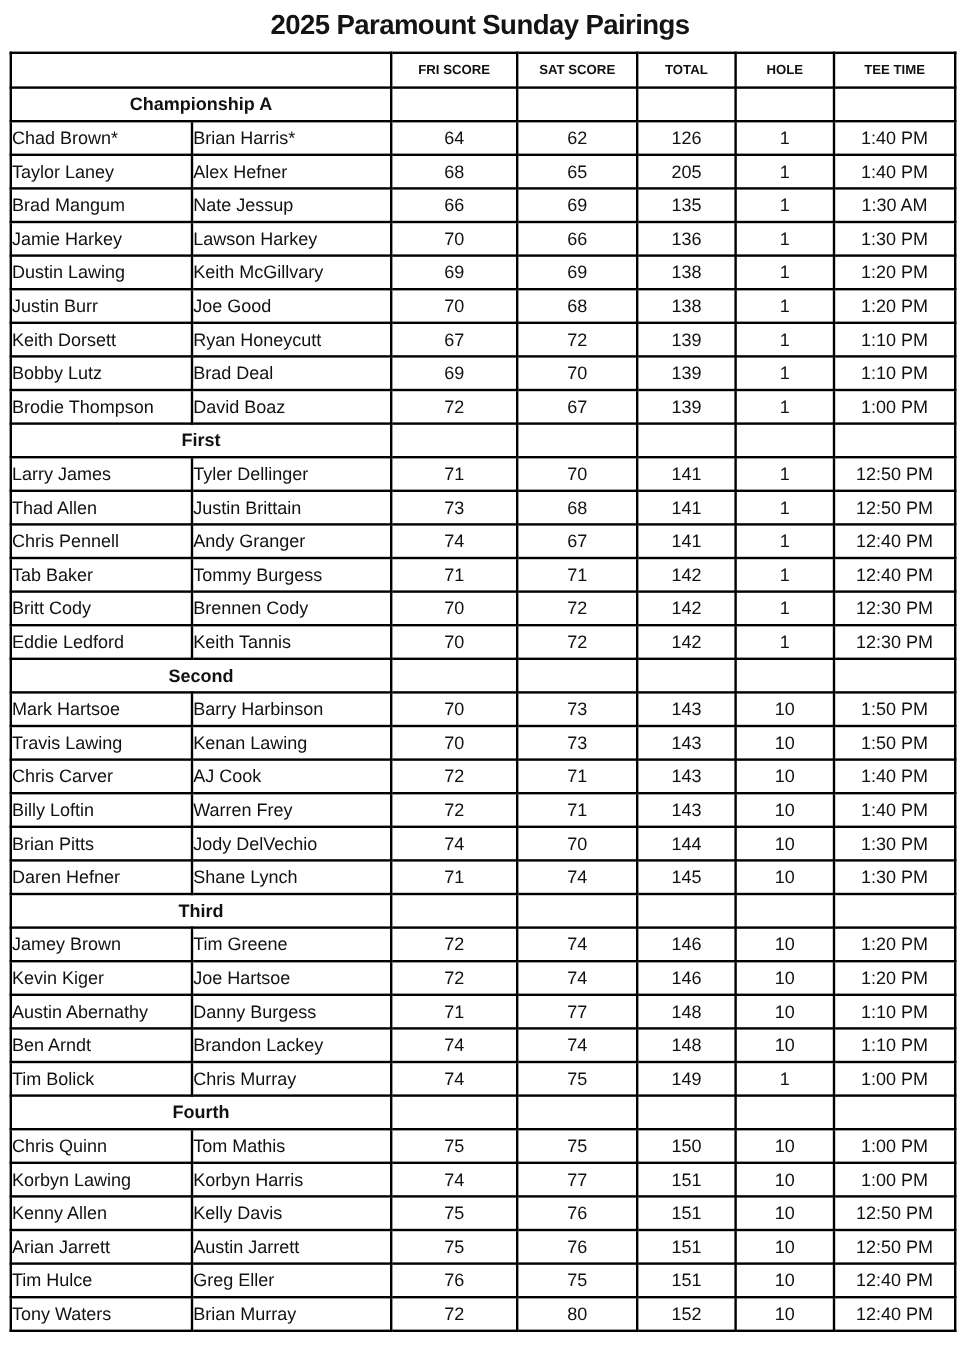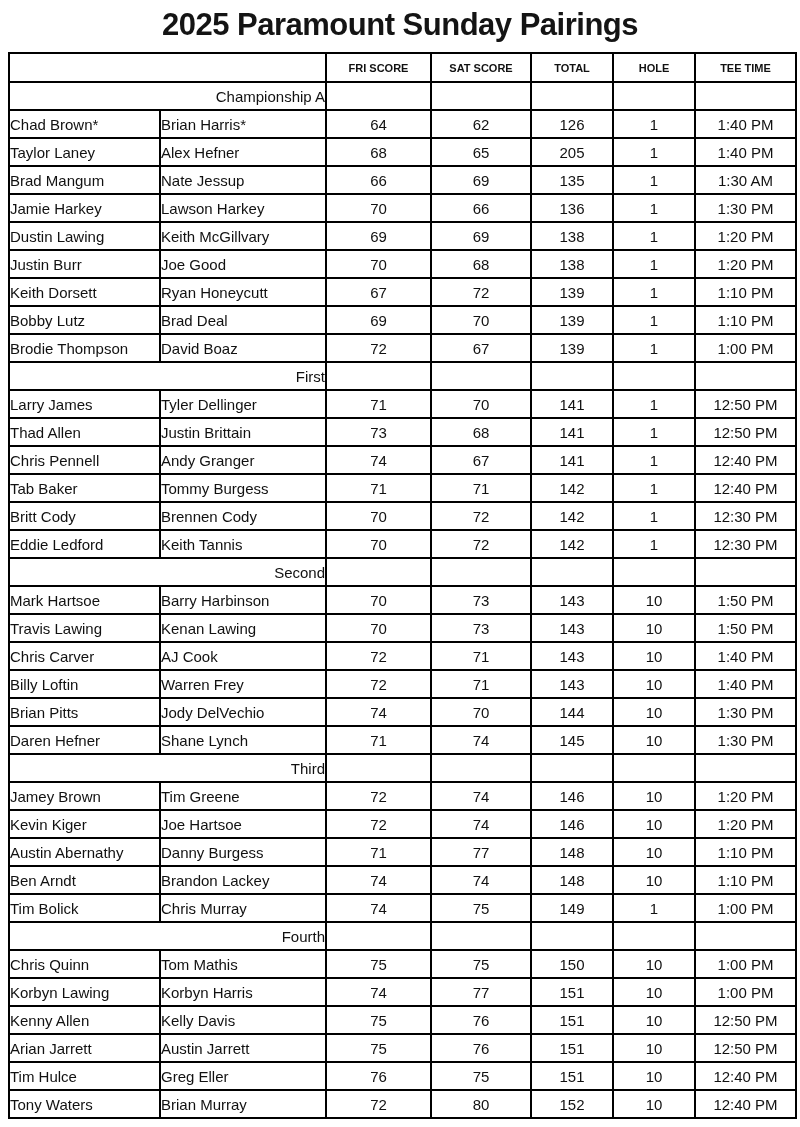--- a/index.html
+++ b/index.html
@@ -4,21 +4,21 @@
 <style>
   html, body {
     margin: 0; padding: 0;
     width: 800px; height: 1127px;
     background: #ffffff;
     font-family: "Liberation Sans", sans-serif;
     color: #111111;
   }
   .page-title {
     text-align: center;
-    font-size: 31px;
+    font-size: 23px;
     font-weight: 900;
     letter-spacing: -0.5px;
     margin: 7px 0 9px 0;
     color: #141414;
   }
   table.pairings {
     border-collapse: collapse;
     table-layout: fixed;
     margin-left: 8px;
     width: 787px;
@@ -35,23 +35,23 @@
   td.name  { text-align: left; padding-left: 5px; }
   td.num   { text-align: center; }
   tr.colhead td {
     font-weight: bold;
     font-size: 11px;
     text-align: center;
     height: 27px;
   }
   td.gray-cell { background: #999999; }
   td.section-label {
-    font-weight: normal;
+    font-weight: bold;
     font-size: 16px;
-    text-align: right;
+    text-align: center;
   }
 </style>
 </head>
 <body>
 
 <div class="page-title">2025 Paramount Sunday Pairings</div>
 
 <table class="pairings">
   <colgroup>
     <col style="width:151px">

